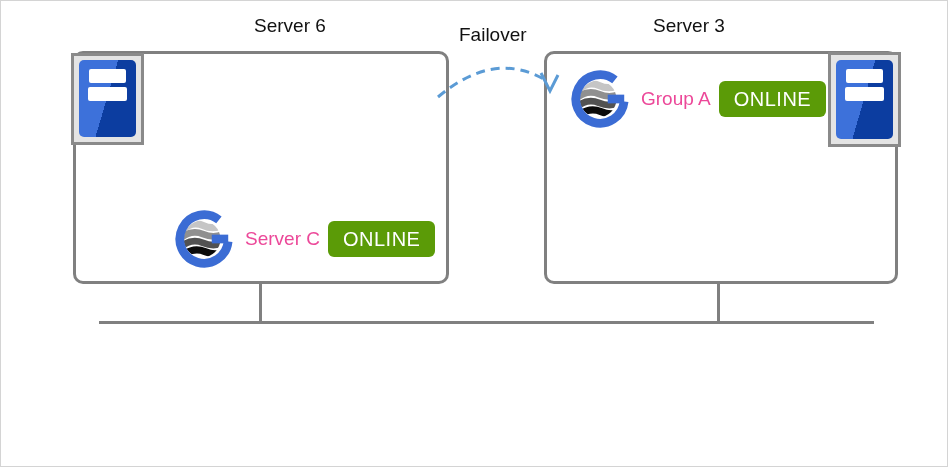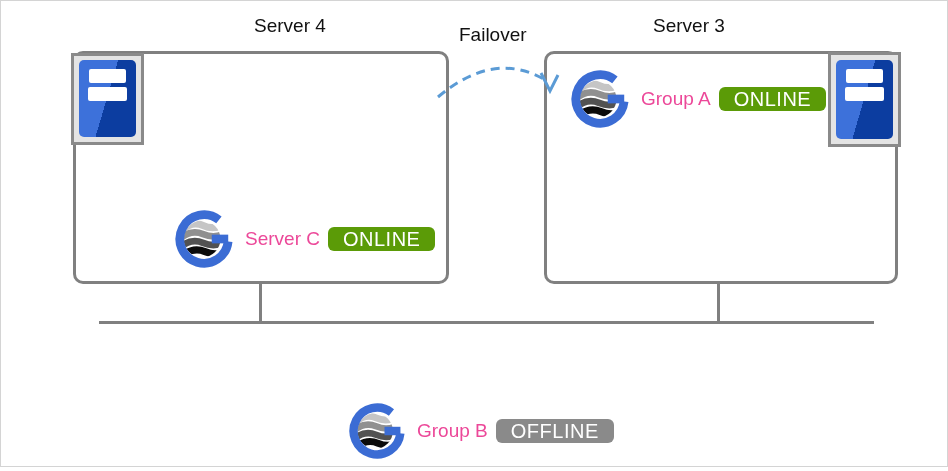--- a/index.html
+++ b/index.html
@@ -6,41 +6,41 @@
   .frame{position:relative;width:948px;height:467px;border:1px solid #d4d4d4;background:#fff;box-sizing:border-box;overflow:hidden;}
   .abs{position:absolute;}
   .title-label{font-size:19px;color:#111;white-space:nowrap;}
   .server-box{border:3px solid #808080;border-radius:10px;background:#fff;box-sizing:border-box;}
   .server1-box{left:72px;top:50px;width:376px;height:233px;}
   .server2-box{left:543px;top:50px;width:354px;height:233px;}
   .tower1{left:70px;top:52px;}
   .tower2{left:827px;top:51px;}
   .group-row{display:flex;align-items:center;}
   .group-name{font-size:19px;color:#ec4899;margin-left:10px;margin-right:8px;white-space:nowrap;}
-  .badge{height:24px;display:flex;align-items:center;justify-content:center;padding:0 15px;border-radius:6px;color:#fff;font-size:20px;letter-spacing:0.5px;white-space:nowrap;box-sizing:border-box;}
+  .badge{height:36px;display:flex;align-items:center;justify-content:center;padding:0 15px;border-radius:6px;color:#fff;font-size:20px;letter-spacing:0.5px;white-space:nowrap;box-sizing:border-box;}
   .badge-online{background:#5b9b07;}
   .badge-offline{background:#8a8a8a;}
   .row-c{left:172px;top:206px;height:64px;}
   .row-a{left:568px;top:67px;height:62px;}
   .row-b{left:346px;top:400px;height:60px;}
   .line{background:#808080;}
   .bus-line{left:98px;top:320px;width:775px;height:3px;}
   .conn1{left:258px;top:282px;width:3px;height:40px;}
   .conn2{left:716px;top:282px;width:3px;height:40px;}
   .overlay-svg{left:0;top:0;pointer-events:none;}
   .lbl-server1{left:253px;top:14px;}
   .lbl-failover{left:458px;top:23px;}
   .lbl-server2{left:652px;top:14px;}
 </style>
 </head>
 <body>
 
 <div class="frame">
 
-  <div class="abs title-label lbl-server1">Server 4</div>
+  <div class="abs title-label lbl-server1">Server 6</div>
   <div class="abs title-label lbl-failover">Failover</div>
   <div class="abs title-label lbl-server2">Server 3</div>
 
   <div class="abs server-box server1-box"></div>
   <div class="abs server-box server2-box"></div>
 
   <div class="abs line conn1"></div>
   <div class="abs line conn2"></div>
   <div class="abs line bus-line"></div>
 
@@ -106,32 +106,14 @@
         <path d="M 8 40 Q 19 31 31 36 T 54 35" stroke="#525252" stroke-width="7" fill="none"></path>
         <path d="M 10 49 Q 21 40 33 45 T 55 44" stroke="#0b0b0b" stroke-width="7.5" fill="none"></path>
       </g>
       <path d="M 47.4 12.3 A 25 25 0 1 0 56.9 34.6" fill="none" stroke="#3b6cd4" stroke-width="9"></path>
       <rect x="40" y="27.5" width="17" height="9" fill="#3b6cd4"></rect>
     </svg>
     <span class="group-name">Group A</span>
     <div class="badge badge-online">ONLINE</div>
   </div>
 
-  <div class="abs group-row row-b">
-    <svg width="60" height="60" viewBox="0 0 64 64">
-      <clipPath id="gclip-b">
-          <circle cx="30" cy="32" r="19"></circle>
-        </clipPath>
-      <circle cx="30" cy="32" r="26" fill="#fff"></circle>
-      <g clip-path="url(#gclip-b)">
-        <path d="M 10 22 Q 20 13 31 18 T 52 17" stroke="#c5c5c5" stroke-width="7.5" fill="none"></path>
-        <path d="M 8 31 Q 19 22 31 27 T 54 26" stroke="#909090" stroke-width="7" fill="none"></path>
-        <path d="M 8 40 Q 19 31 31 36 T 54 35" stroke="#525252" stroke-width="7" fill="none"></path>
-        <path d="M 10 49 Q 21 40 33 45 T 55 44" stroke="#0b0b0b" stroke-width="7.5" fill="none"></path>
-      </g>
-      <path d="M 47.4 12.3 A 25 25 0 1 0 56.9 34.6" fill="none" stroke="#3b6cd4" stroke-width="9"></path>
-      <rect x="40" y="27.5" width="17" height="9" fill="#3b6cd4"></rect>
-    </svg>
-    <span class="group-name">Group B</span>
-    <div class="badge badge-offline">OFFLINE</div>
-  </div>
 
 </div>
 
 </body></html>

